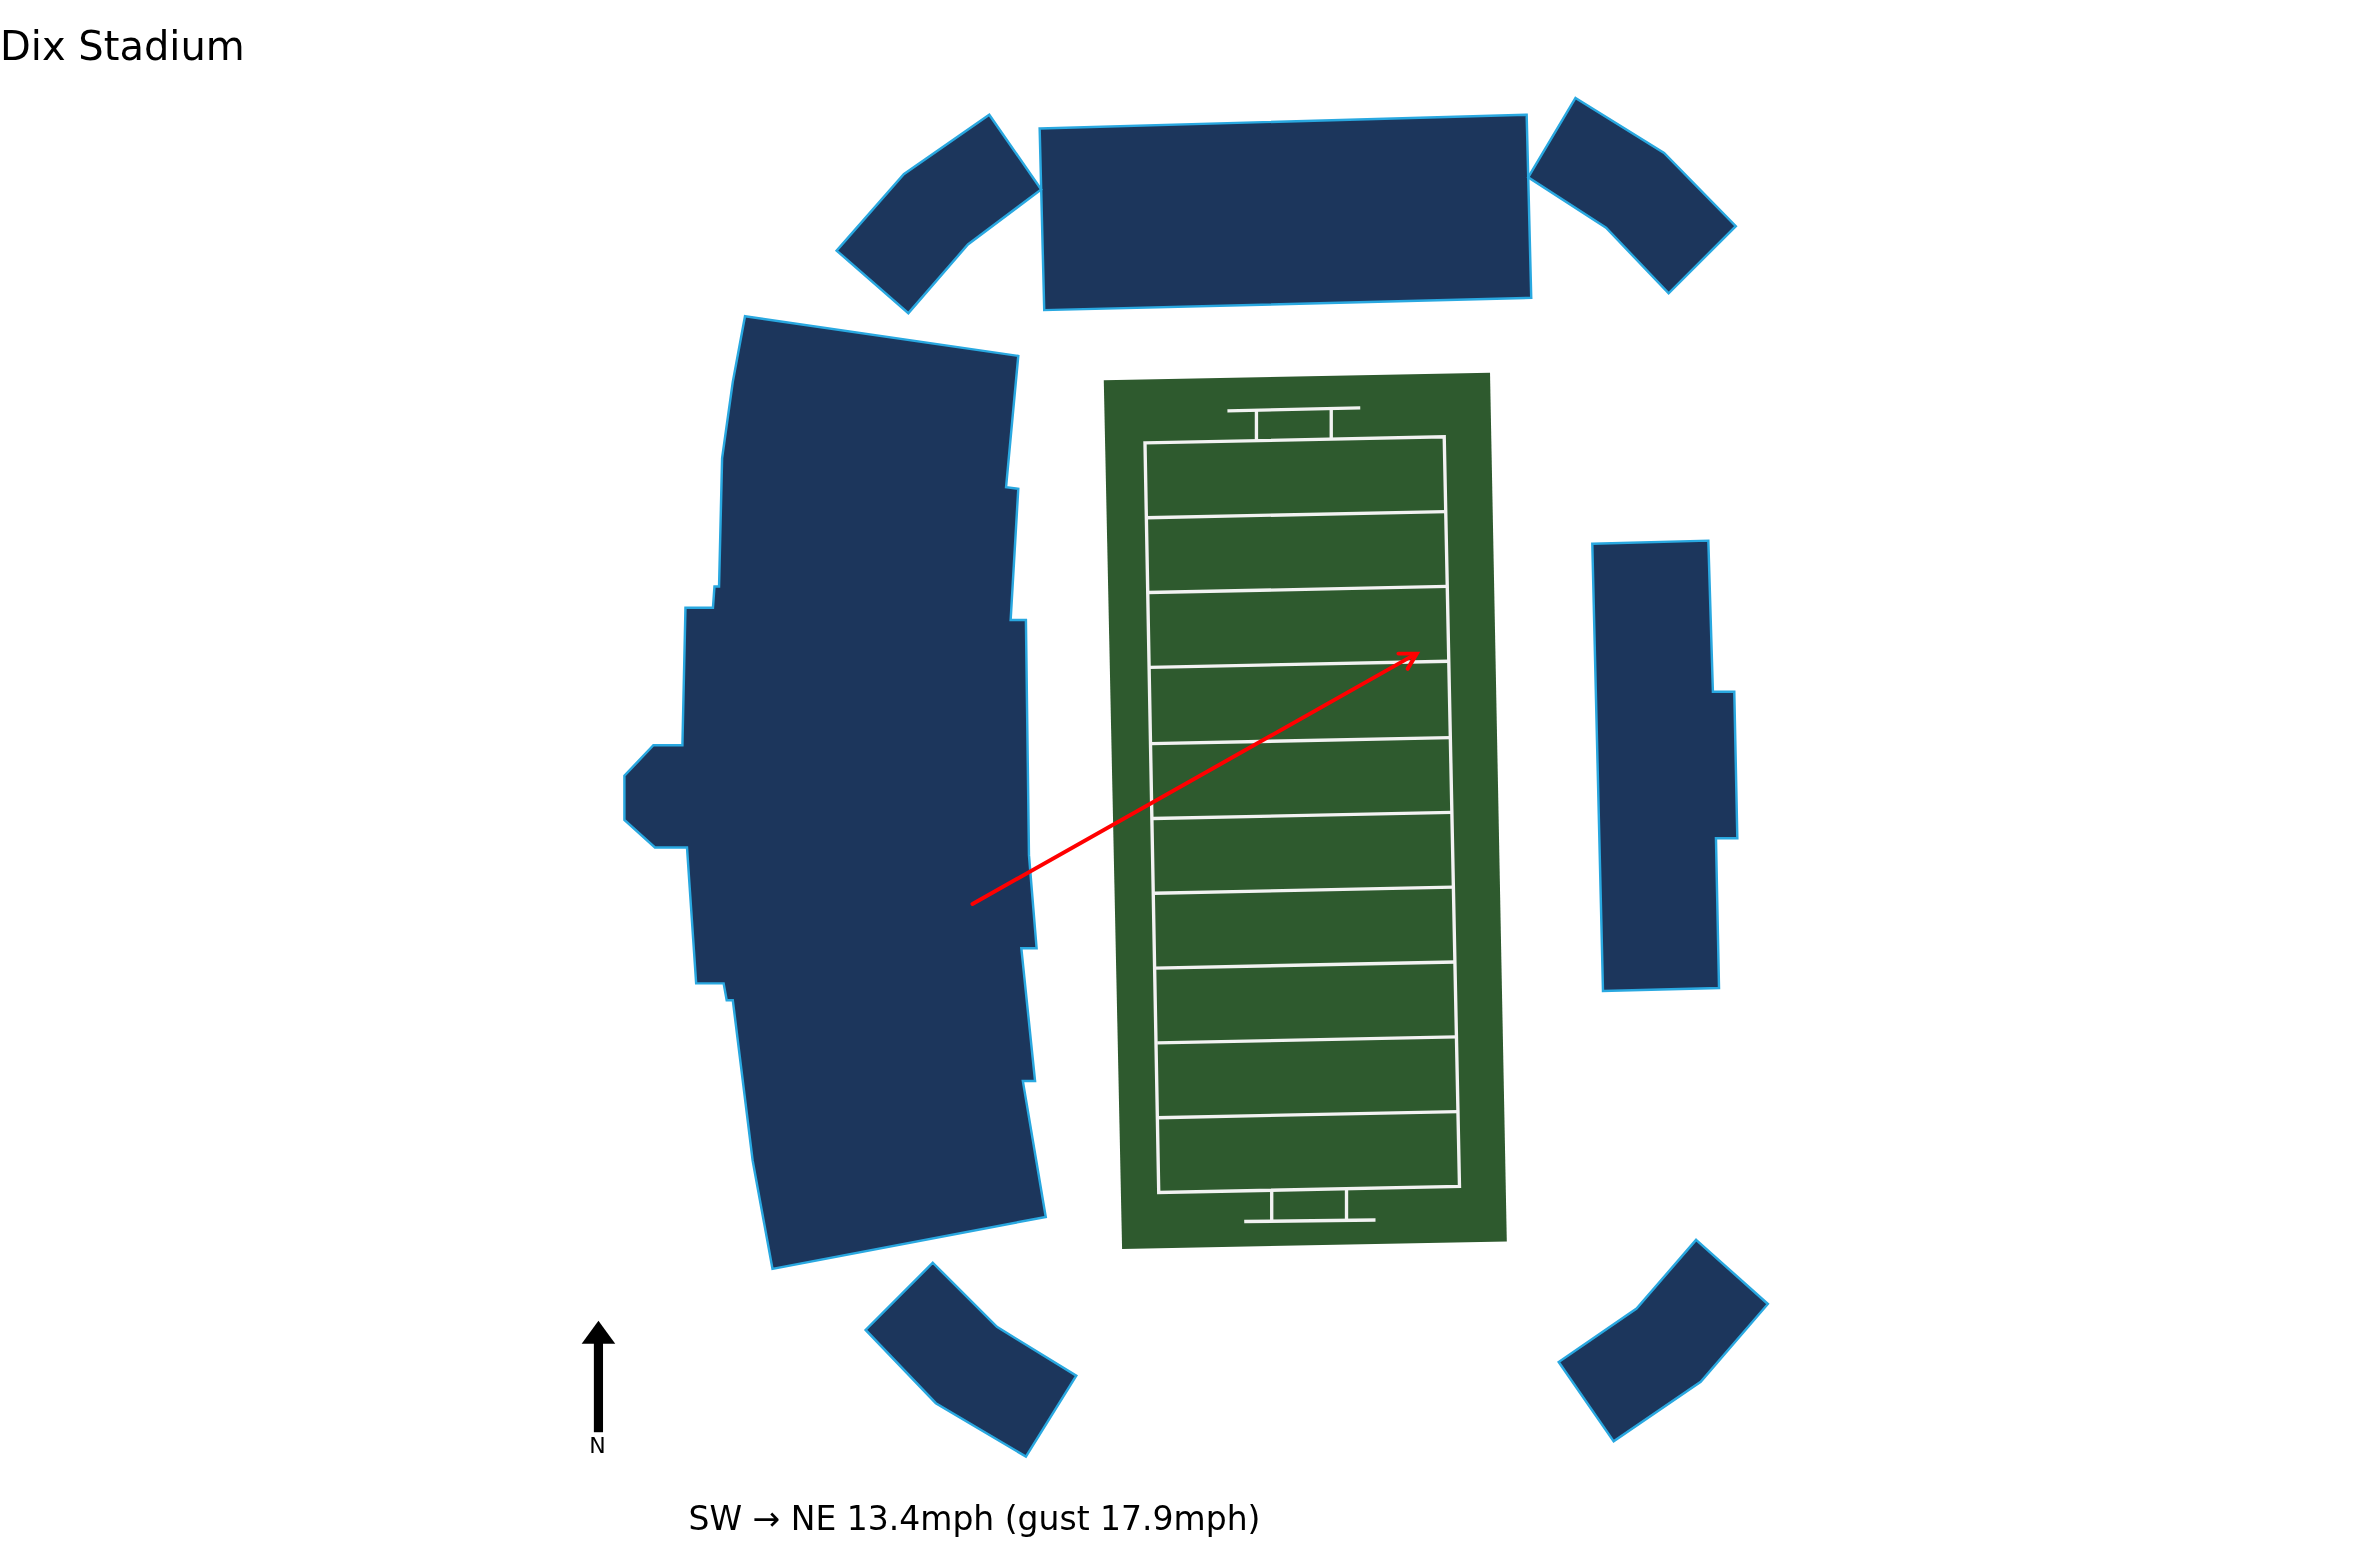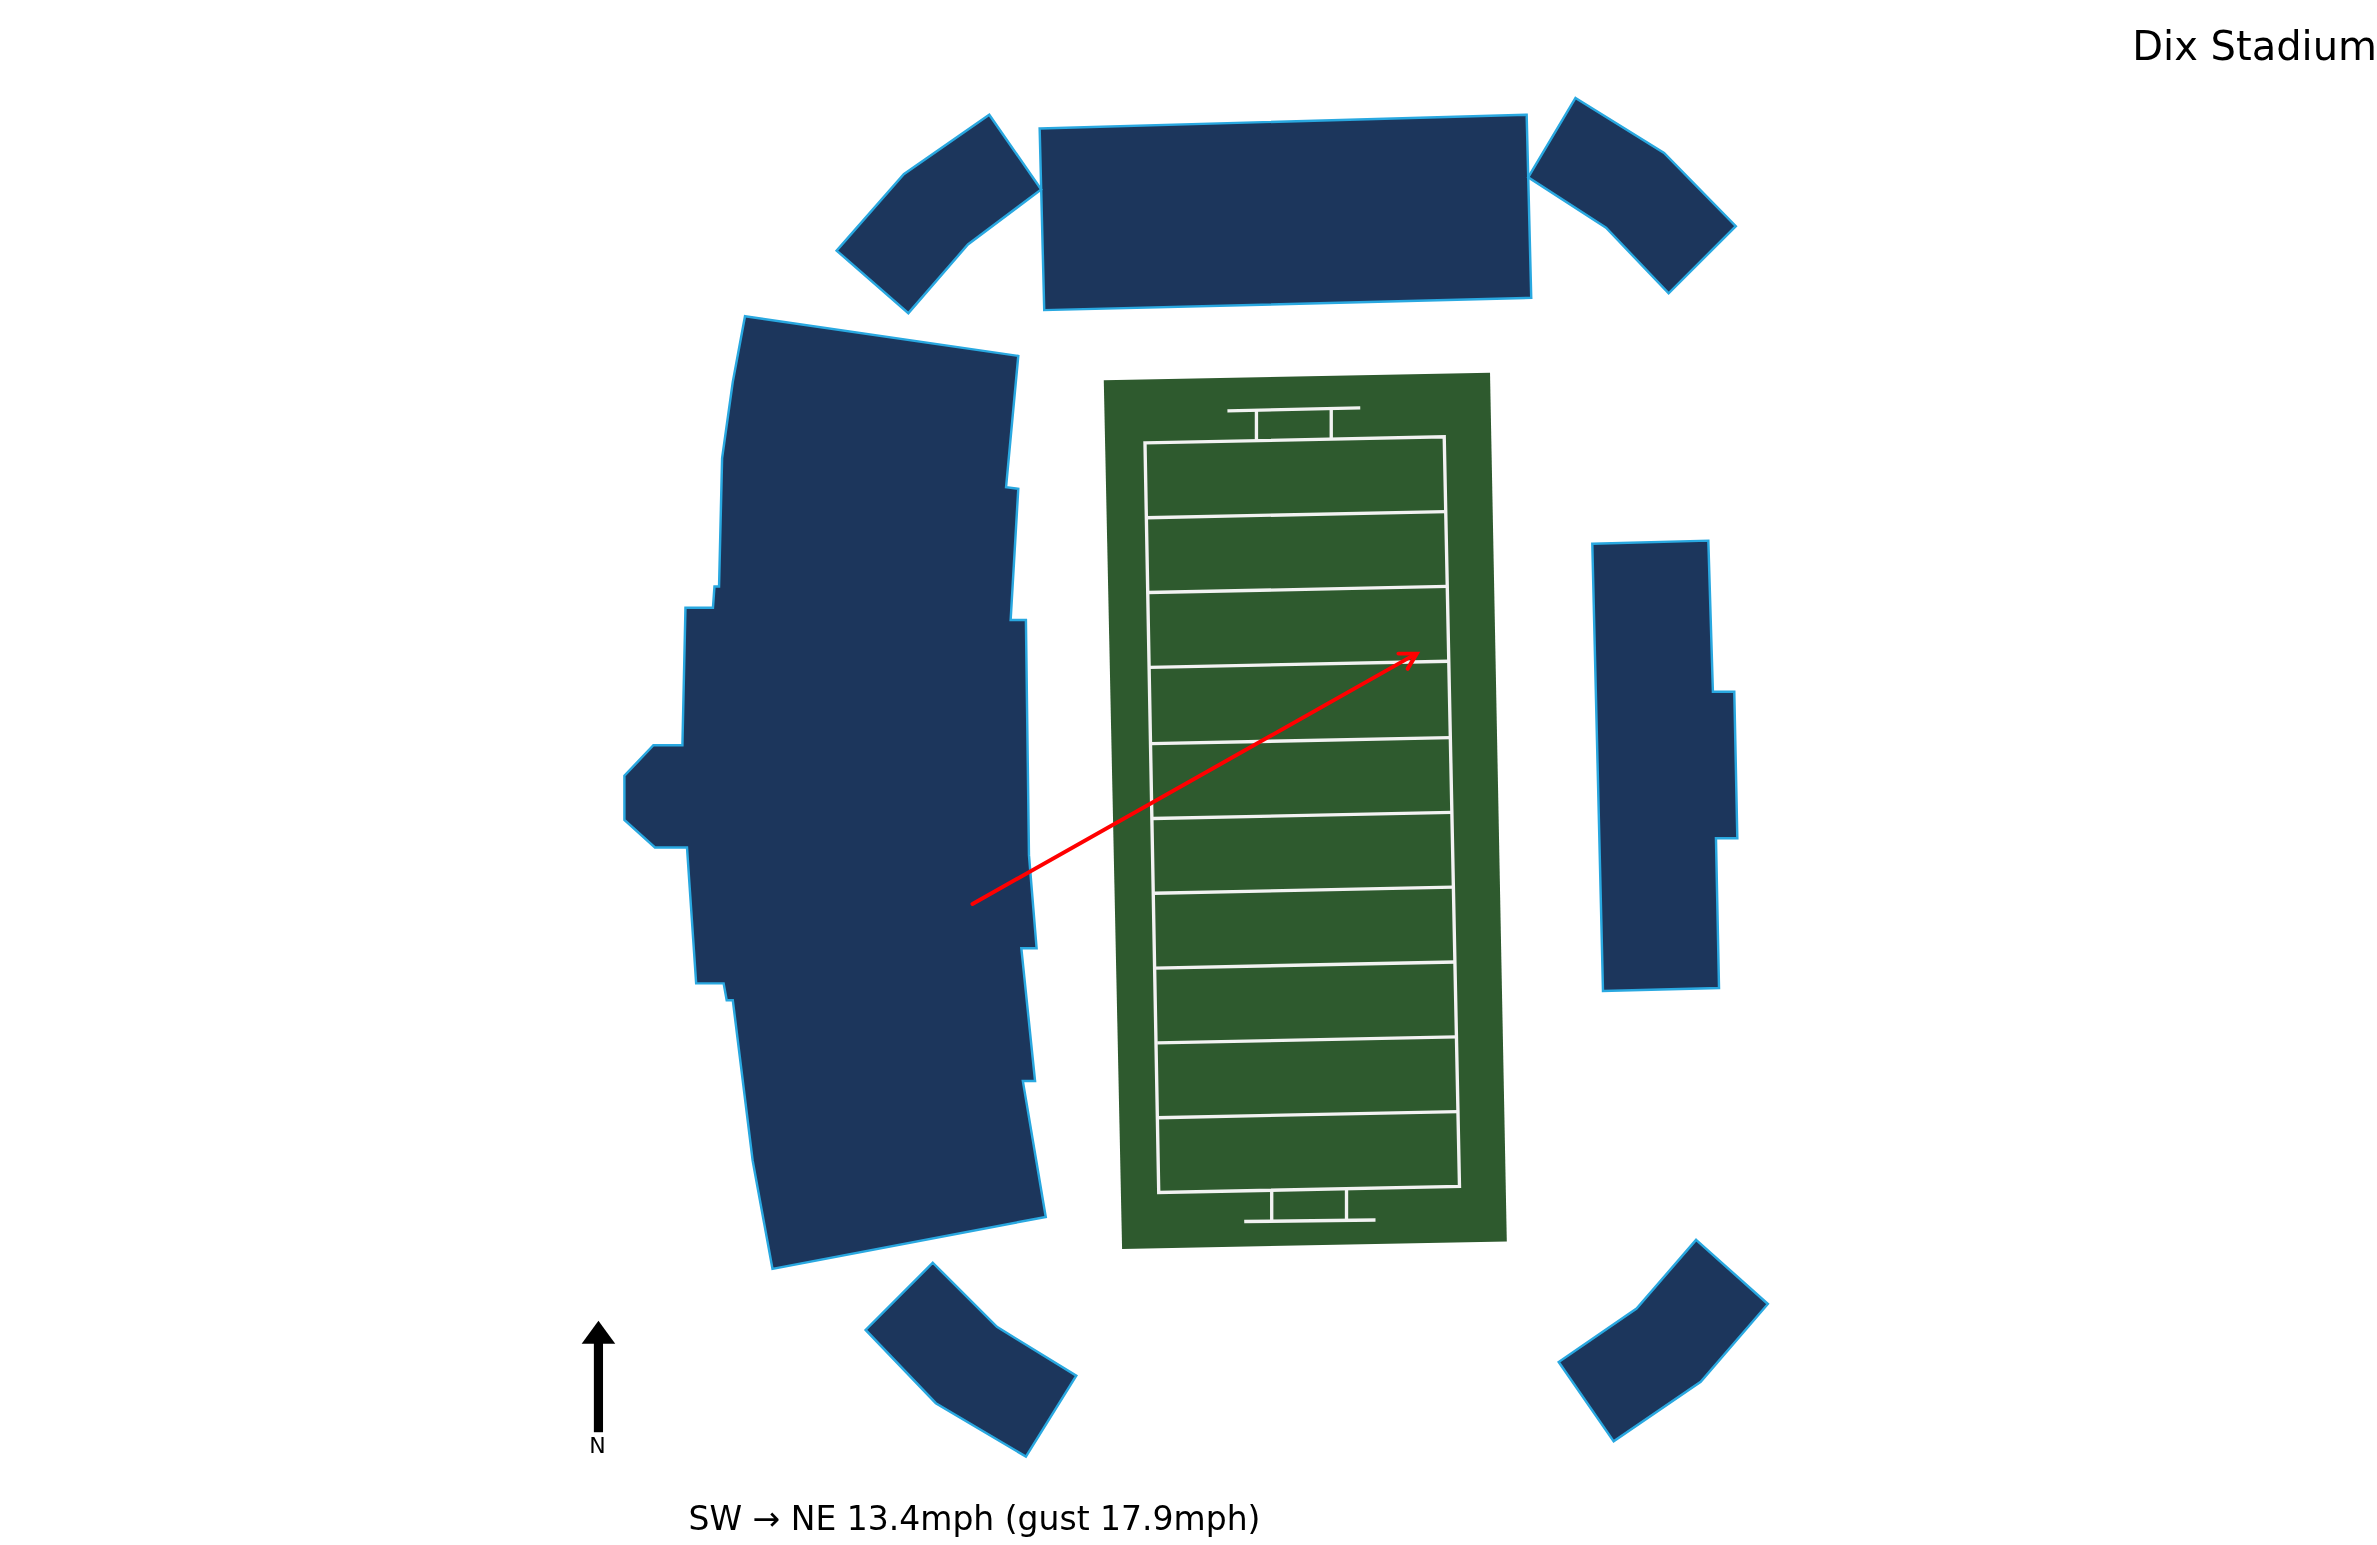--- a/index.html
+++ b/index.html
@@ -1,18 +1,18 @@
 <!DOCTYPE html>
 <html style="font-size:13.3px"><head>
 <meta charset="utf-8">
 <style>
   html,body{margin:0;padding:0;background:#ffffff;}
   body{width:2377px;height:1546px;overflow:hidden;position:relative;font-family:"DejaVu Sans",sans-serif;}
   #map{position:absolute;left:0;top:0;width:2377px;height:1546px;}
-  .title{position:absolute;left:0;width:2377px;top:23.4px;text-align:right;font-size:40px;color:#000;font-family:"DejaVu Sans",sans-serif;}
+  .title{position:absolute;left:0;width:2377px;top:23.4px;text-align:left;font-size:40px;color:#000;font-family:"DejaVu Sans",sans-serif;}
   .footer{position:absolute;left:0;width:1949px;top:1499px;text-align:center;font-size:33px;color:#000;font-family:"DejaVu Sans",sans-serif;}
   .n-label{position:absolute;left:581px;top:1433px;width:33px;text-align:center;font-size:22px;color:#000;font-family:"DejaVu Sans",sans-serif;}
   .stand{fill:#1c365c;stroke:#29a8e0;stroke-width:1.6;stroke-linejoin:miter;}
   .turf{fill:#2e5a2e;stroke:none;}
   .line{stroke:#f2f2f2;stroke-width:2.2;fill:none;}
 </style>
 </head>
 <body>
 
 <div class="title">Dix Stadium</div>

